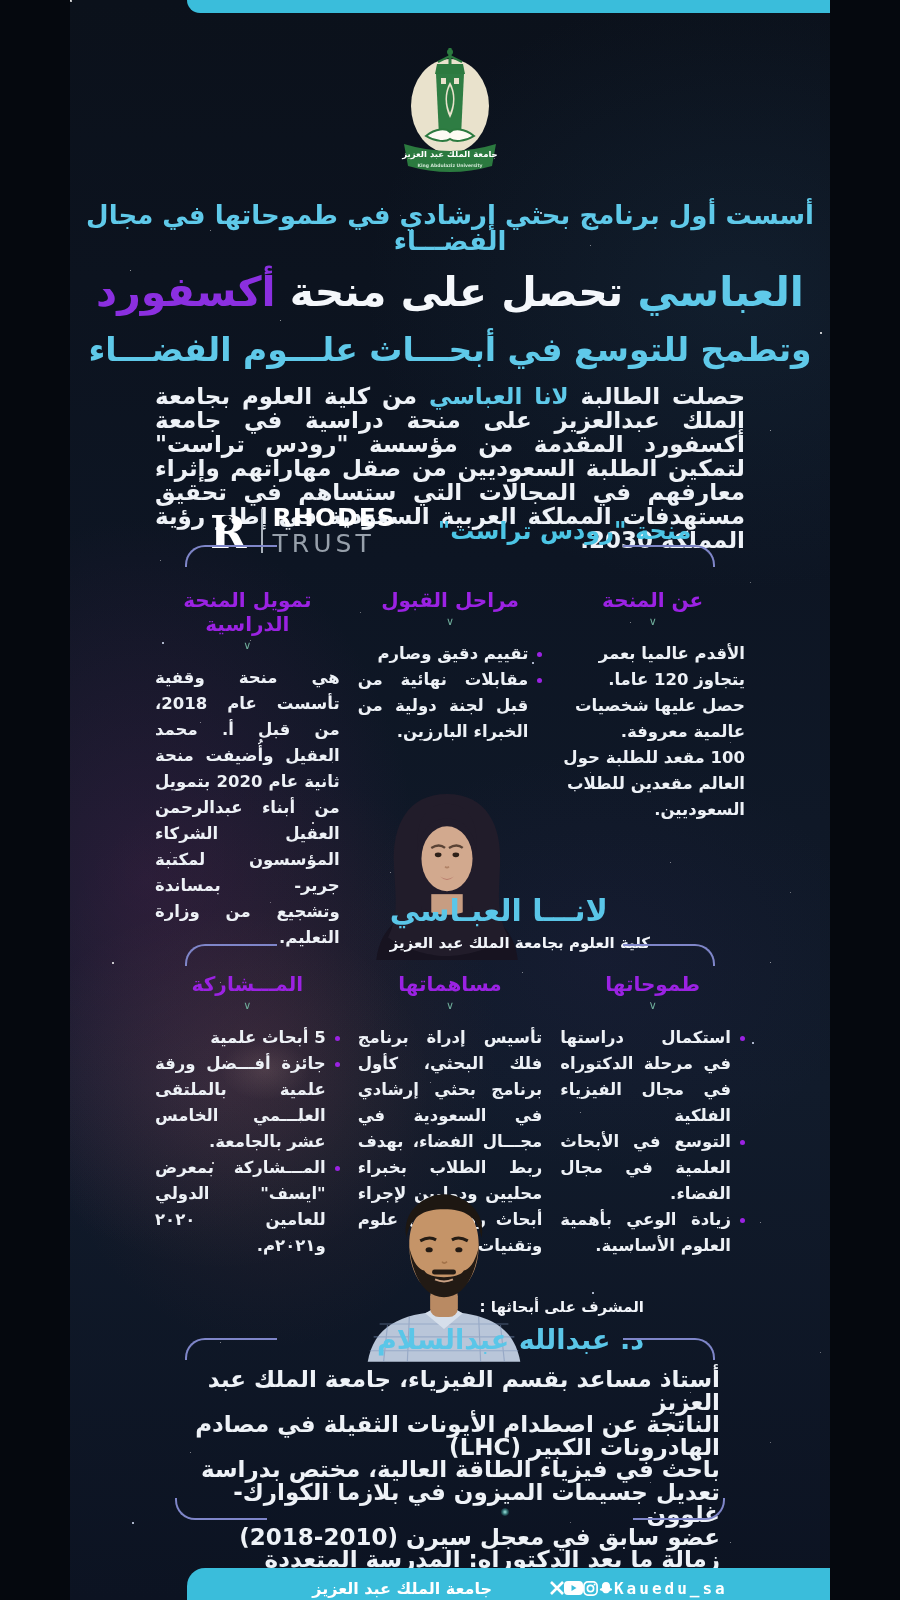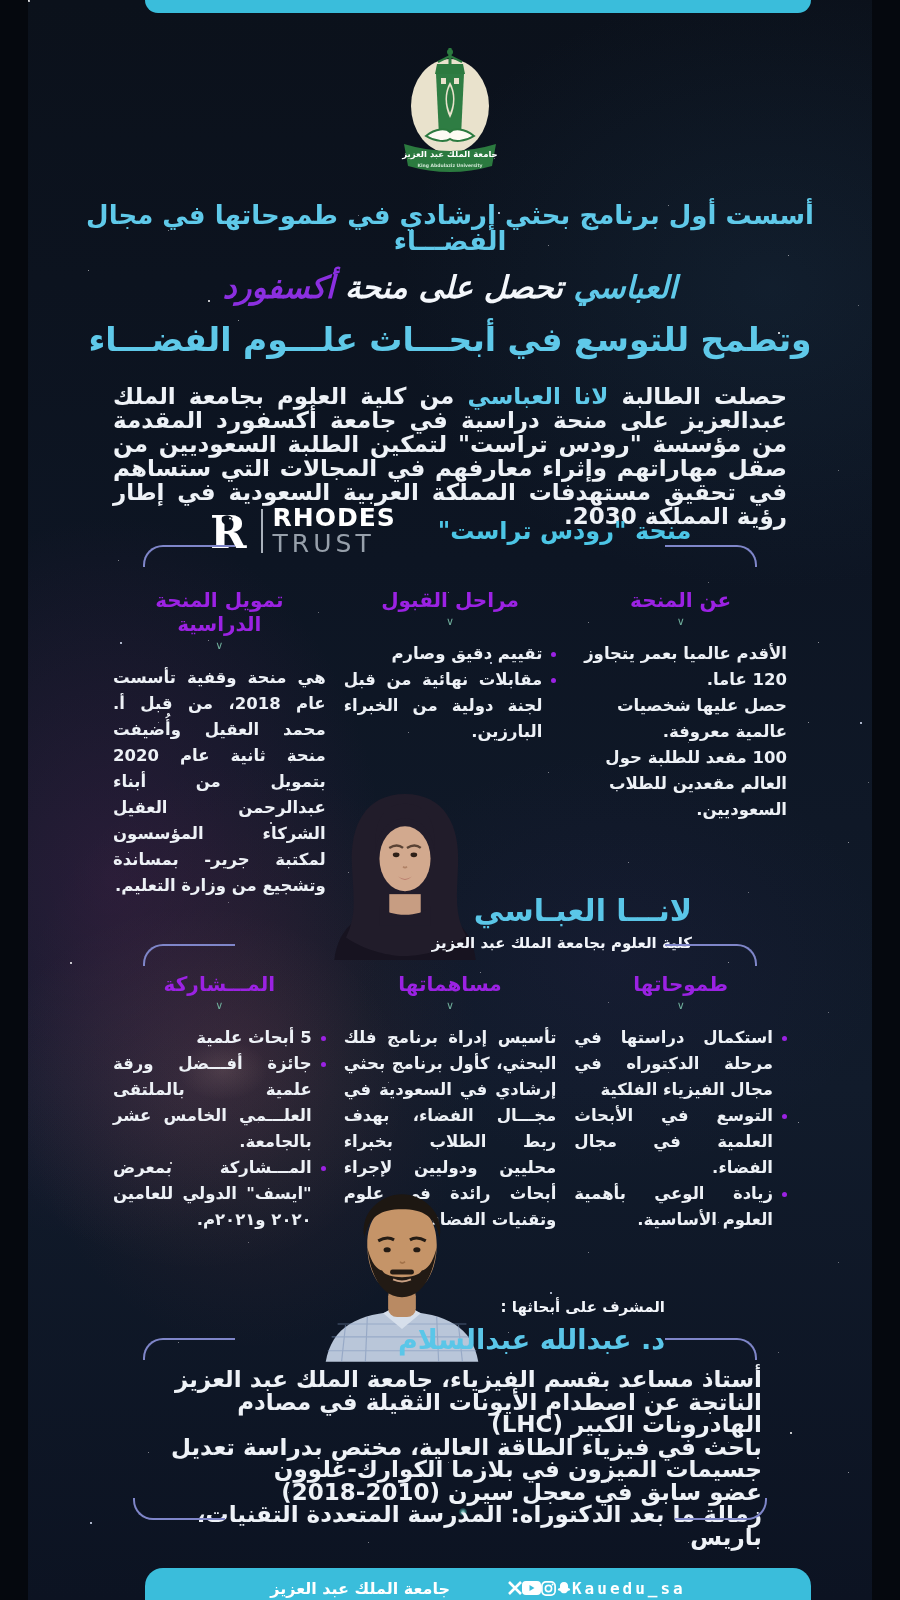--- a/index.html
+++ b/index.html
@@ -1,18 +1,18 @@
 <!DOCTYPE html>
 <html lang="ar" dir="rtl"><head>
 <meta charset="utf-8">
 <style>
   html,body{margin:0;padding:0;background:#05080e;}
   body{font-family:"DejaVu Sans", sans-serif;font-weight:700;}
   #poster{
-    position:relative;width:844px;height:1600px;margin:0 auto;overflow:hidden;direction:rtl;
+    position:relative;width:760px;height:1600px;margin:0 auto;overflow:hidden;direction:rtl;
     background:
       radial-gradient(420px 560px at 10% 55%, rgba(99,38,94,0.30), transparent 65%),
       radial-gradient(330px 420px at 26% 66%, rgba(146,62,66,0.16), transparent 70%),
       radial-gradient(300px 260px at 20% 68%, rgba(205,160,150,0.10), transparent 70%),
       radial-gradient(520px 420px at 88% 18%, rgba(46,88,120,0.16), transparent 72%),
       radial-gradient(380px 300px at 70% 60%, rgba(70,50,120,0.10), transparent 70%),
       linear-gradient(180deg,#0b111b 0%,#0d1523 35%,#111b2b 68%,#0c1322 100%);
     color:#eef2f7;
   }
   
@@ -53,21 +53,21 @@
     display:flex;align-items:center;justify-content:center;gap:58px;direction:ltr;color:#fff;}
   .f-uni{font-size:16px;}
   .f-social{display:flex;align-items:center;}
   .f-social svg{display:block;}
   .handle{font-size:16px;letter-spacing:3px;font-family:"DejaVu Sans Mono","DejaVu Sans",monospace;}
 
   .kau-logo{position:absolute;top:40px;left:50%;transform:translateX(-50%);}
 
   .headline{position:absolute;top:202px;left:0;right:0;text-align:center;line-height:1;}
   .h1{font-size:26px;color:#5fc9e9;margin-bottom:18px;}
-  .h2{font-size:31px;color:#f4f7fb;margin-bottom:20px;font-style:italic;}
+  .h2{font-size:41px;color:#f4f7fb;margin-bottom:20px;}
   .h2 .name{color:#5fc9e9;}
   .h2 .grant{color:#8b2fe0;}
   .h3{font-size:33px;color:#5fc9e9;}
 
   .intro{position:absolute;top:384px;right:85px;left:85px;font-size:23px;line-height:24px;
     text-align:justify;color:#eef2f7;}
   .intro .hl{color:#5fc9e9;}
 
   .sec-head{position:absolute;left:0;right:0;display:flex;align-items:center;justify-content:center;gap:42px;}
   .rhodes-head{top:505px;}
@@ -94,25 +94,25 @@
   .plain-line{text-align:right;}
   .li{display:flex;gap:9px;}
   .dot{flex:0 0 5px;width:5px;height:5px;border-radius:50%;background:#9b22e3;margin-top:11px;}
   .li-text{flex:1;text-align:justify;}
   .just{text-align:justify;}
 
   .photo{position:absolute;}
   .lana-photo{top:788px;left:278px;}
   .man-photo{top:1188px;left:270px;}
 
-  .lana-head{position:absolute;top:893px;right:180px;text-align:right;}
+  .lana-head{position:absolute;top:893px;right:180px;text-align:left;}
   .lana-name{font-size:30px;color:#5ac6e8;}
   .lana-sub{font-size:15px;color:#f2f5fa;margin-top:6px;}
 
-  .sup-head{position:absolute;top:1298px;right:207px;text-align:right;}
+  .sup-head{position:absolute;top:1298px;right:186px;text-align:right;}
   .sup-label{font-size:15px;color:#f2f5fa;}
   .sup-name{font-size:27px;color:#5ac6e8;margin-top:8px;}
 
   .bio{position:absolute;top:1368px;right:110px;left:90px;text-align:right;font-size:23px;line-height:22.5px;color:#eef2f7;}
 </style>
 </head>
 <body>
 
 <div id="poster">
   <div class="star1"></div>

